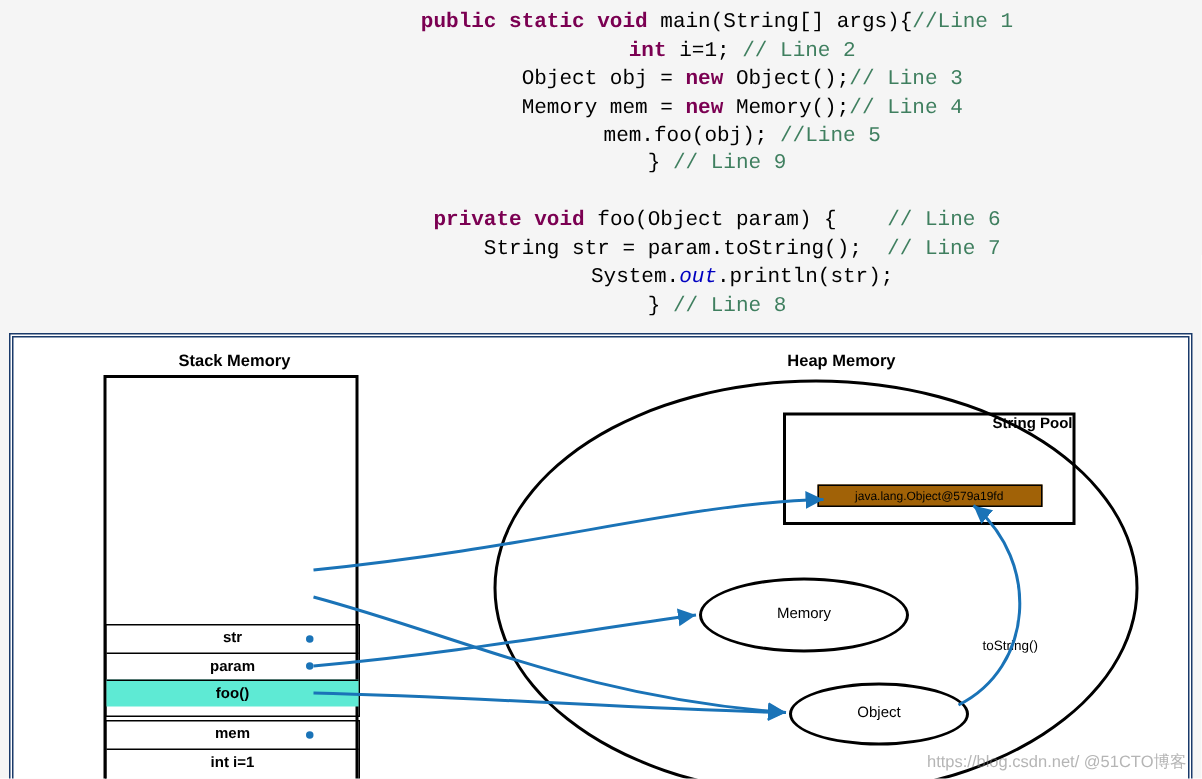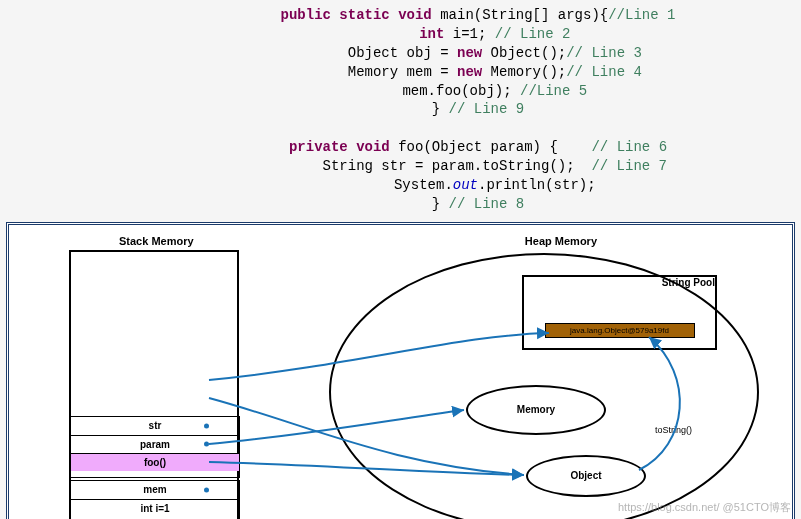--- a/index.html
+++ b/index.html
@@ -13,27 +13,27 @@
   .plain { color: #000; }
   .diagram { border: 3px double #1a3a6a; margin: 0 6px 6px 6px; height: 318px; position: relative; background: #fff; }
   .stack-label { position: absolute; top: 10px; left: 110px; font-family: Arial, sans-serif; font-size: 11px; font-weight: bold; color: #000; }
   .heap-label  { position: absolute; top: 10px; right: 195px; font-family: Arial, sans-serif; font-size: 11px; font-weight: bold; color: #000; }
   .stack-box { position: absolute; top: 25px; left: 60px; width: 170px; height: 275px; border: 2px solid #000; }
   .frame { position: absolute; left: -1px; width: 170px; border: 1px solid #000; margin-top: 44px; }
   .frame-foo  { top: 120px; height: 62px; }
   .frame-main { top: 184px; height: 89px; }
   .frame .row { border-top: 1px solid #000; text-align: center; font-family: Arial, sans-serif; font-size: 10px; font-weight: bold; height: 18px; line-height: 18px; position: relative; }
   .frame .row:first-child { border-top: none; }
-  .frame .ftr { border-top: 1px solid #000; text-align: center; font-family: Arial, sans-serif; font-size: 10px; font-weight: bold; height: 18px; line-height: 18px; background: #f0abfc; }
+  .frame .ftr { border-top: 1px solid #000; text-align: center; font-family: Arial, sans-serif; font-size: 10px; font-weight: bold; height: 18px; line-height: 18px; background: #5eead4; }
   .dot { position: absolute; right: 30px; top: 50%; transform: translateY(-50%); width: 5px; height: 5px; background: #1a73b7; border-radius: 50%; }
   .heap { position: absolute; top: 28px; left: 320px; width: 430px; height: 278px; border: 2px solid #000; border-radius: 50%; }
   .strpool { position: absolute; top: 20px; right: 40px; width: 195px; height: 75px; border: 2px solid #000; }
   .strpool .spl { font-family: Arial, sans-serif; font-size: 10px; font-weight: bold; text-align: right; margin-top: 0; }
   .strobj { position: absolute; bottom: 10px; left: 50%; transform: translateX(-50%); width: 150px; border: 1px solid #000; font-family: Arial, sans-serif; font-size: 8px; text-align: center; padding: 2px 0; background: #a16207; }
-  .oval { position: absolute; border: 2px solid #000; border-radius: 50%; display: flex; align-items: center; justify-content: center; font-family: Arial, sans-serif; font-size: 10px; font-weight: bold; background: #fff; }
+  .oval { position: absolute; border: 2px solid #000; border-radius: 50%; display: flex; align-items: center; justify-content: center; font-family: Arial, sans-serif; font-size: 10px; font-weight: normal; background: #fff; }
   .mem-oval { top: 130px; left: 135px; width: 140px; height: 50px; }
   .obj-oval { top: 200px; left: 195px; width: 120px; height: 42px; }
   .ts-label { position: absolute; top: 170px; right: 65px; font-family: Arial, sans-serif; font-size: 9px; }
   svg.arrows { position: absolute; top: 0; left: 0; width: 100%; height: 100%; pointer-events: none; }
   .watermark { position: absolute; bottom: 4px; right: 10px; font-family: Arial, sans-serif; font-size: 11px; color: rgba(120,120,120,0.55); }
 </style>
 </head>
 <body>
 
 <div class="code-block"><span class="kw-mod">public static void</span><span class="plain"> main(String[] args){</span><span class="cmt">//Line 1</span>

